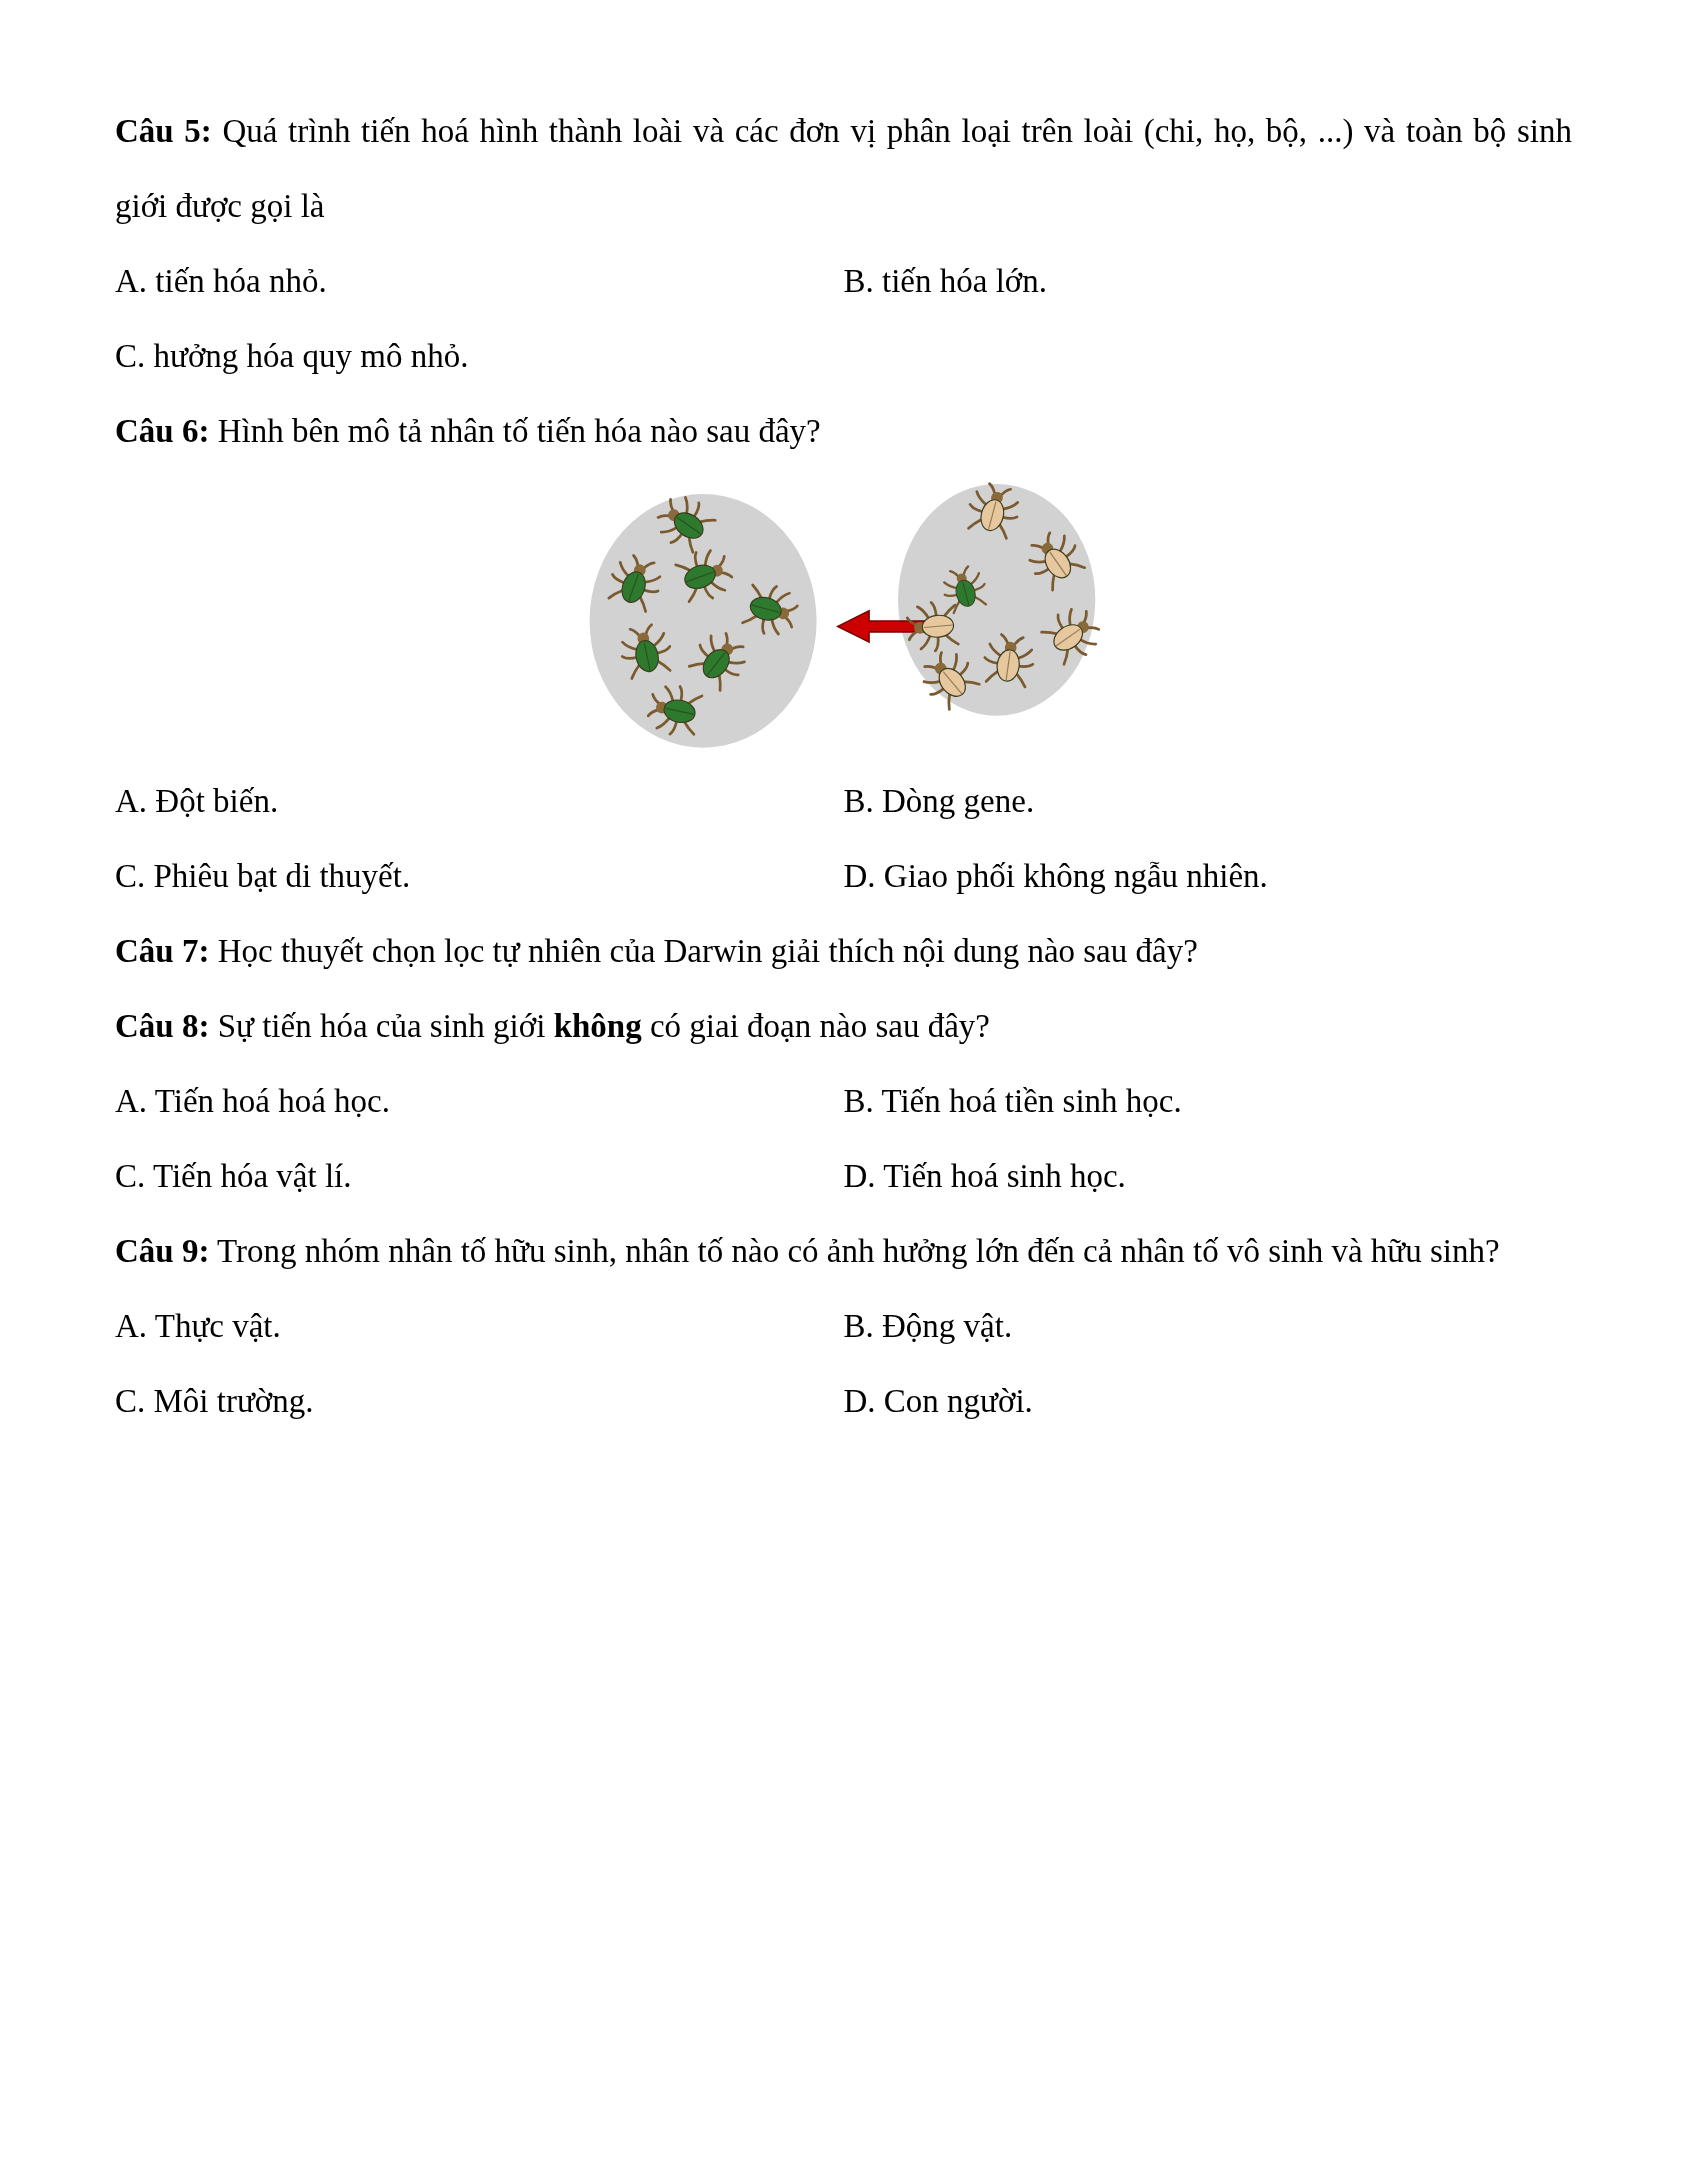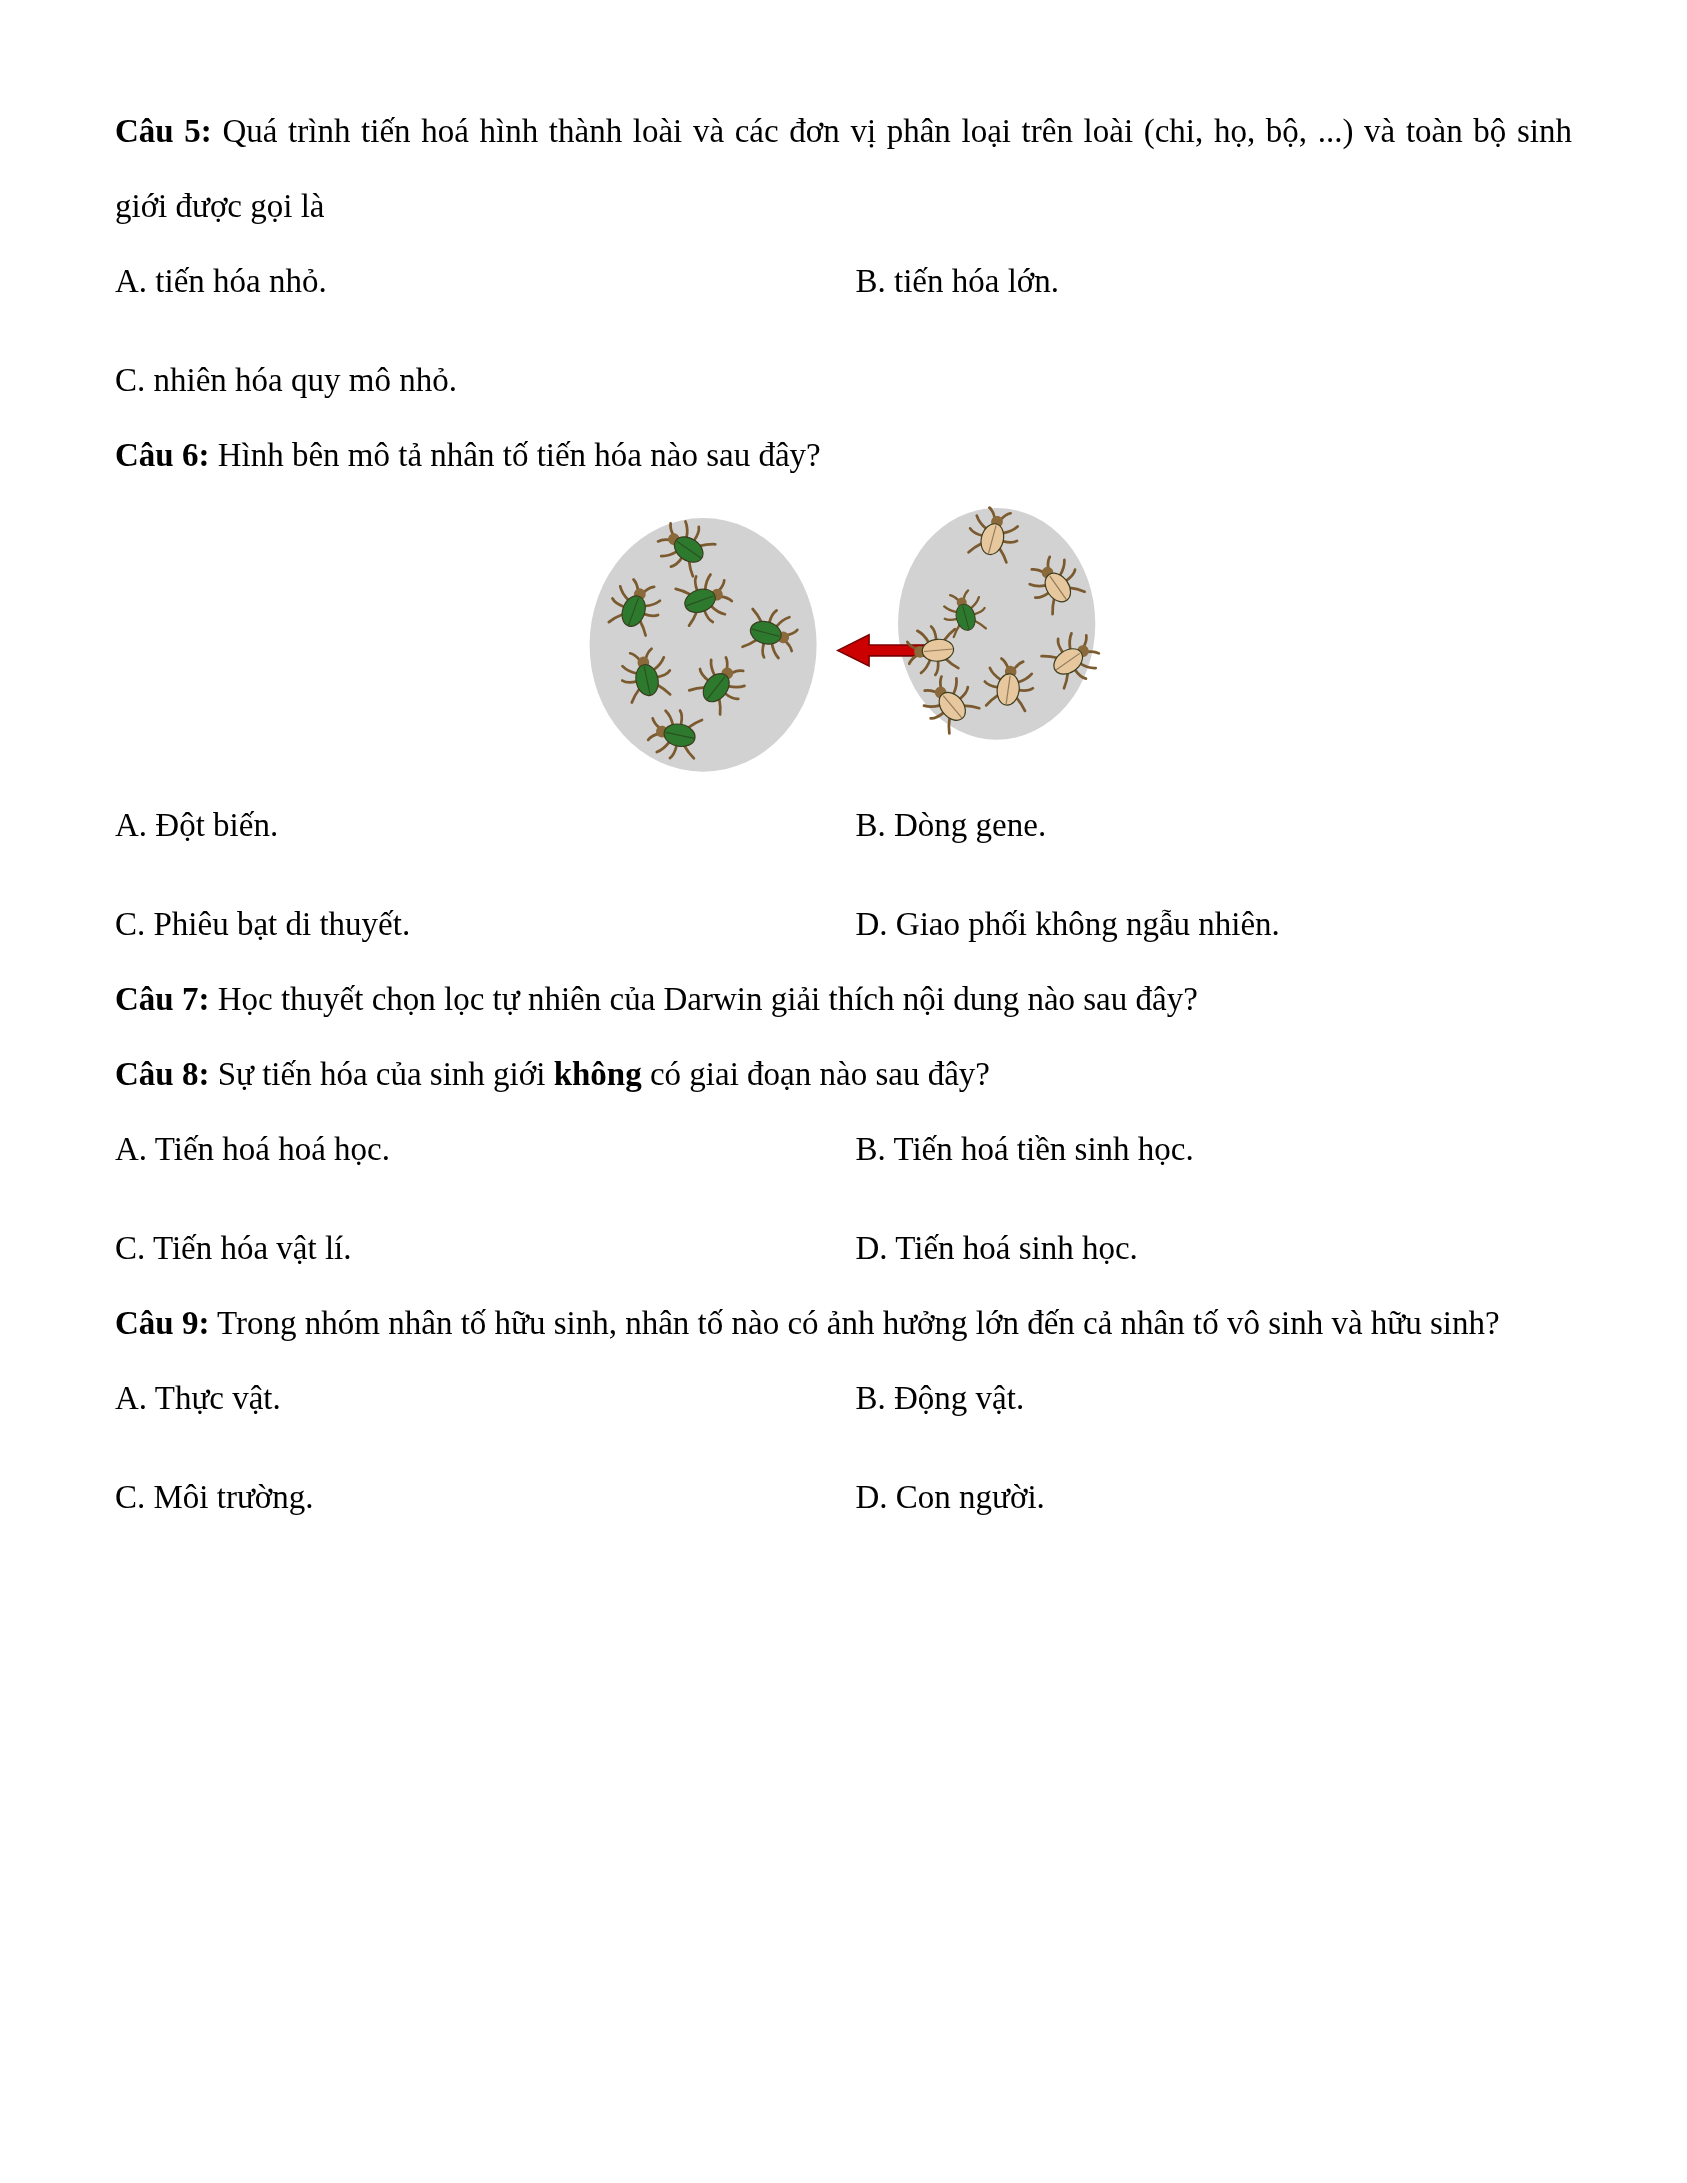--- a/index.html
+++ b/index.html
@@ -18,41 +18,40 @@
     background: #ffffff;
     overflow: hidden;
   }
   p { line-height: 75px; }
   .stem { text-align: justify; }
   .qlabel { font-weight: bold; margin-top: 26px; }
   .bold-word { font-weight: bold; }
   .cols {
     display: grid;
     grid-template-columns: 1fr 1fr;
-    gap: 24px;
   }
   .opt { line-height: 75px; }
   .figure {
     height: 295px;
     display: flex;
     justify-content: center;
     align-items: center;
   }
 </style>
 </head>
 <body>
 
 <main class="page">
 
   <section>
     <p class="stem"><b class="qlabel">Câu 5:</b><span> Quá trình tiến hoá hình thành loài và các đơn vị phân loại trên loài (chi, họ, bộ, ...) và toàn bộ sinh giới được gọi là</span></p>
     <div class="cols">
       <p class="opt">A. tiến hóa nhỏ.</p>
       <p class="opt">B. tiến hóa lớn.</p>
-      <p class="opt">C. nhiên hóa quy mô nhỏ.</p>
+      <p class="opt">C. hưởng hóa quy mô nhỏ.</p>
     </div>
   </section>
 
   <section>
     <p class="stem"><b class="qlabel">Câu 6:</b><span> Hình bên mô tả nhân tố tiến hóa nào sau đây?</span></p>
 
     <div class="figure">
       <svg width="548" height="286" viewBox="0 0 700 360" aria-hidden="true">
         <defs>
           <g id="beetle">

